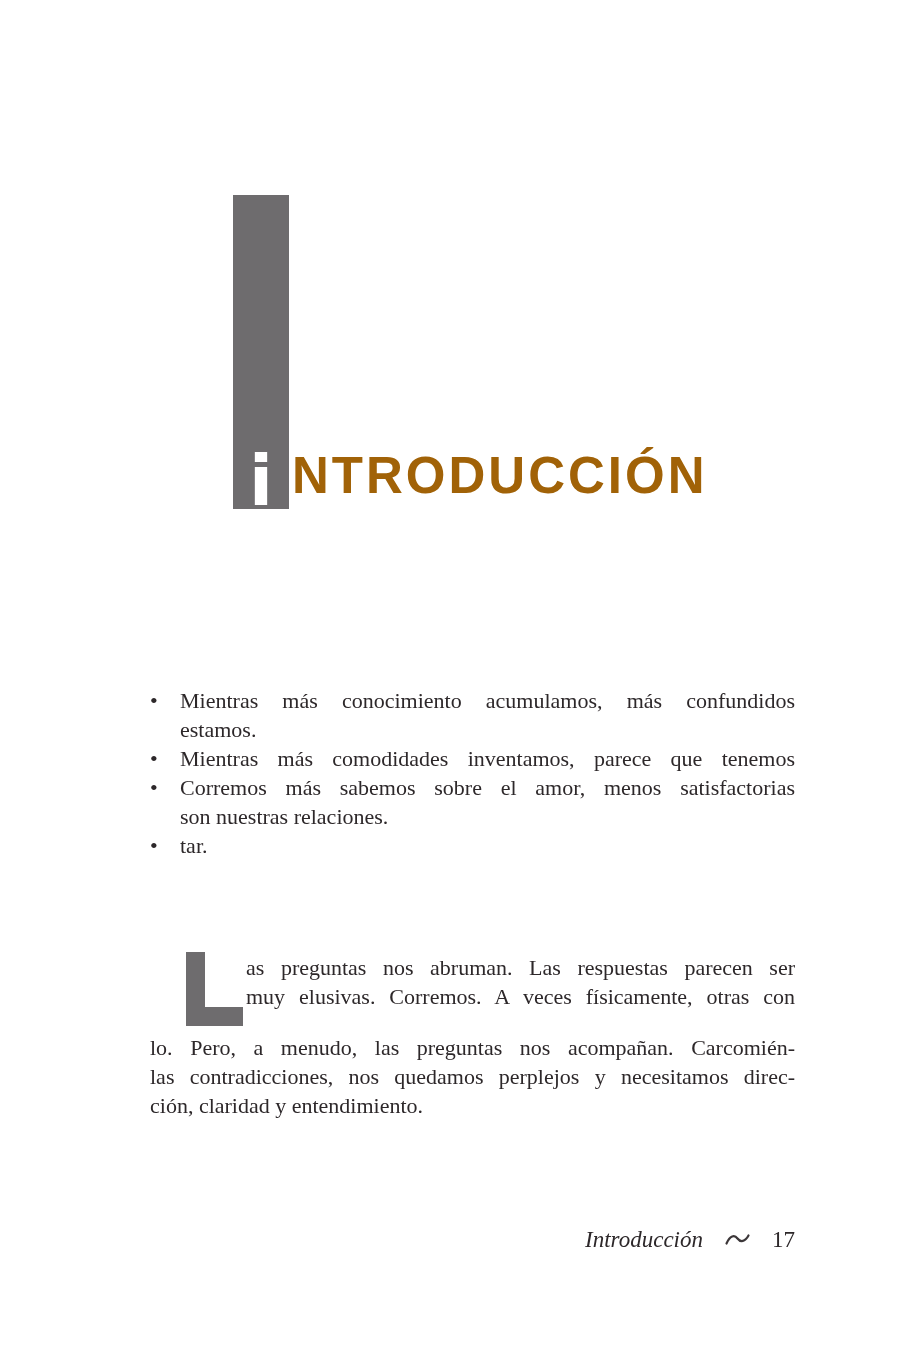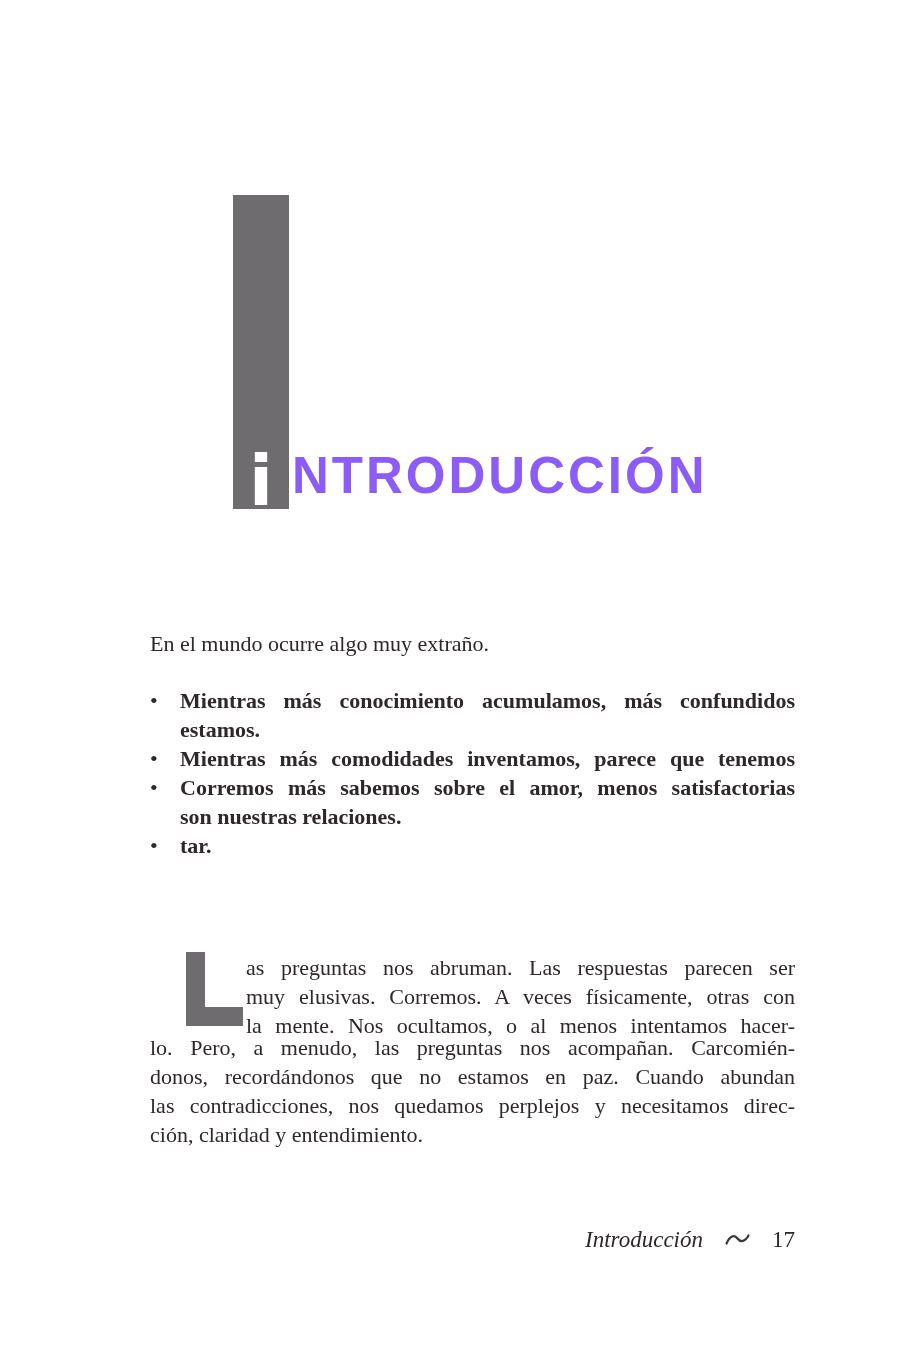--- a/index.html
+++ b/index.html
@@ -33,21 +33,21 @@
   }
   .chapter-title {
     position: absolute;
     left: 292px; top: 447px;
     margin: 0;
     font-family: "Liberation Sans", sans-serif;
     font-weight: bold;
     font-size: 51px;
     line-height: 58px;
     letter-spacing: 3px;
-    color: #8b5cf6;
+    color: #a16207;
     white-space: nowrap;
   }
 
   
   .body-line { font-size: 22px; line-height: 29px; }
   .jl { text-align: justify; text-align-last: justify; }
 
   .intro-sentence {
     position: absolute;
     left: 150px; top: 629px;
@@ -61,21 +61,21 @@
     left: 150px; top: 686px;
     width: 645px;
     margin: 0; padding: 0;
     list-style: none;
   }
   .bullet-item { display: flex; margin: 0; padding: 0; }
   .bullet-marker {
     flex: 0 0 30px;
     font-size: 22px; line-height: 29px;
   }
-  .bullet-text { flex: 1 1 auto; min-width: 0; font-weight: bold; }
+  .bullet-text { flex: 1 1 auto; min-width: 0; }
 
   
   .drop-cap {
     position: absolute;
     left: 186px; top: 952px;
     width: 57px; height: 74px;
   }
   .dc-stem {
     position: absolute;
     left: 0; top: 0;
@@ -124,21 +124,20 @@
 </head>
 <body>
 
 <div class="page">
 
   <div class="chapter-bar">
     <span class="chapter-initial">i</span>
   </div>
   <h1 class="chapter-title">NTRODUCCIÓN</h1>
 
-  <p class="intro-sentence body-line">En el mundo ocurre algo muy extraño.</p>
 
   <ul class="bullet-list">
     <li class="bullet-item">
       <span class="bullet-marker">•</span>
       <div class="bullet-text">
         <div class="body-line jl">Mientras más conocimiento acumulamos, más confundidos</div>
         <div class="body-line">estamos.</div>
       </div>
     </li>
     <li class="bullet-item">
@@ -164,26 +163,24 @@
 
   <div class="drop-cap">
     <span class="visually-hidden">L</span>
     <div class="dc-stem"></div>
     <div class="dc-foot"></div>
   </div>
 
   <div class="para-indented">
     <div class="body-line jl">as preguntas nos abruman. Las respuestas parecen ser</div>
     <div class="body-line jl">muy elusivas. Corremos. A veces físicamente, otras con</div>
-    <div class="body-line jl">la mente. Nos ocultamos, o al menos intentamos hacer-</div>
   </div>
 
   <div class="para-full">
     <div class="body-line jl">lo. Pero, a menudo, las preguntas nos acompañan. Carcomién-</div>
-    <div class="body-line jl">donos, recordándonos que no estamos en paz. Cuando abundan</div>
     <div class="body-line jl">las contradicciones, nos quedamos perplejos y necesitamos direc-</div>
     <div class="body-line">ción, claridad y entendimiento.</div>
   </div>
 
   <div class="page-footer">
     <span class="footer-section">Introducción</span>
     <span class="footer-ornament">
       <svg width="27" height="15" viewBox="0 0 27 15">
         <path d="M2.5,11.5 C6,3.5 10.5,2.5 13.5,6.5 C16.5,10.5 21,10 24.5,3.5" fill="none" stroke="#3c3739" stroke-width="2.2" stroke-linecap="round"></path>
       </svg>

